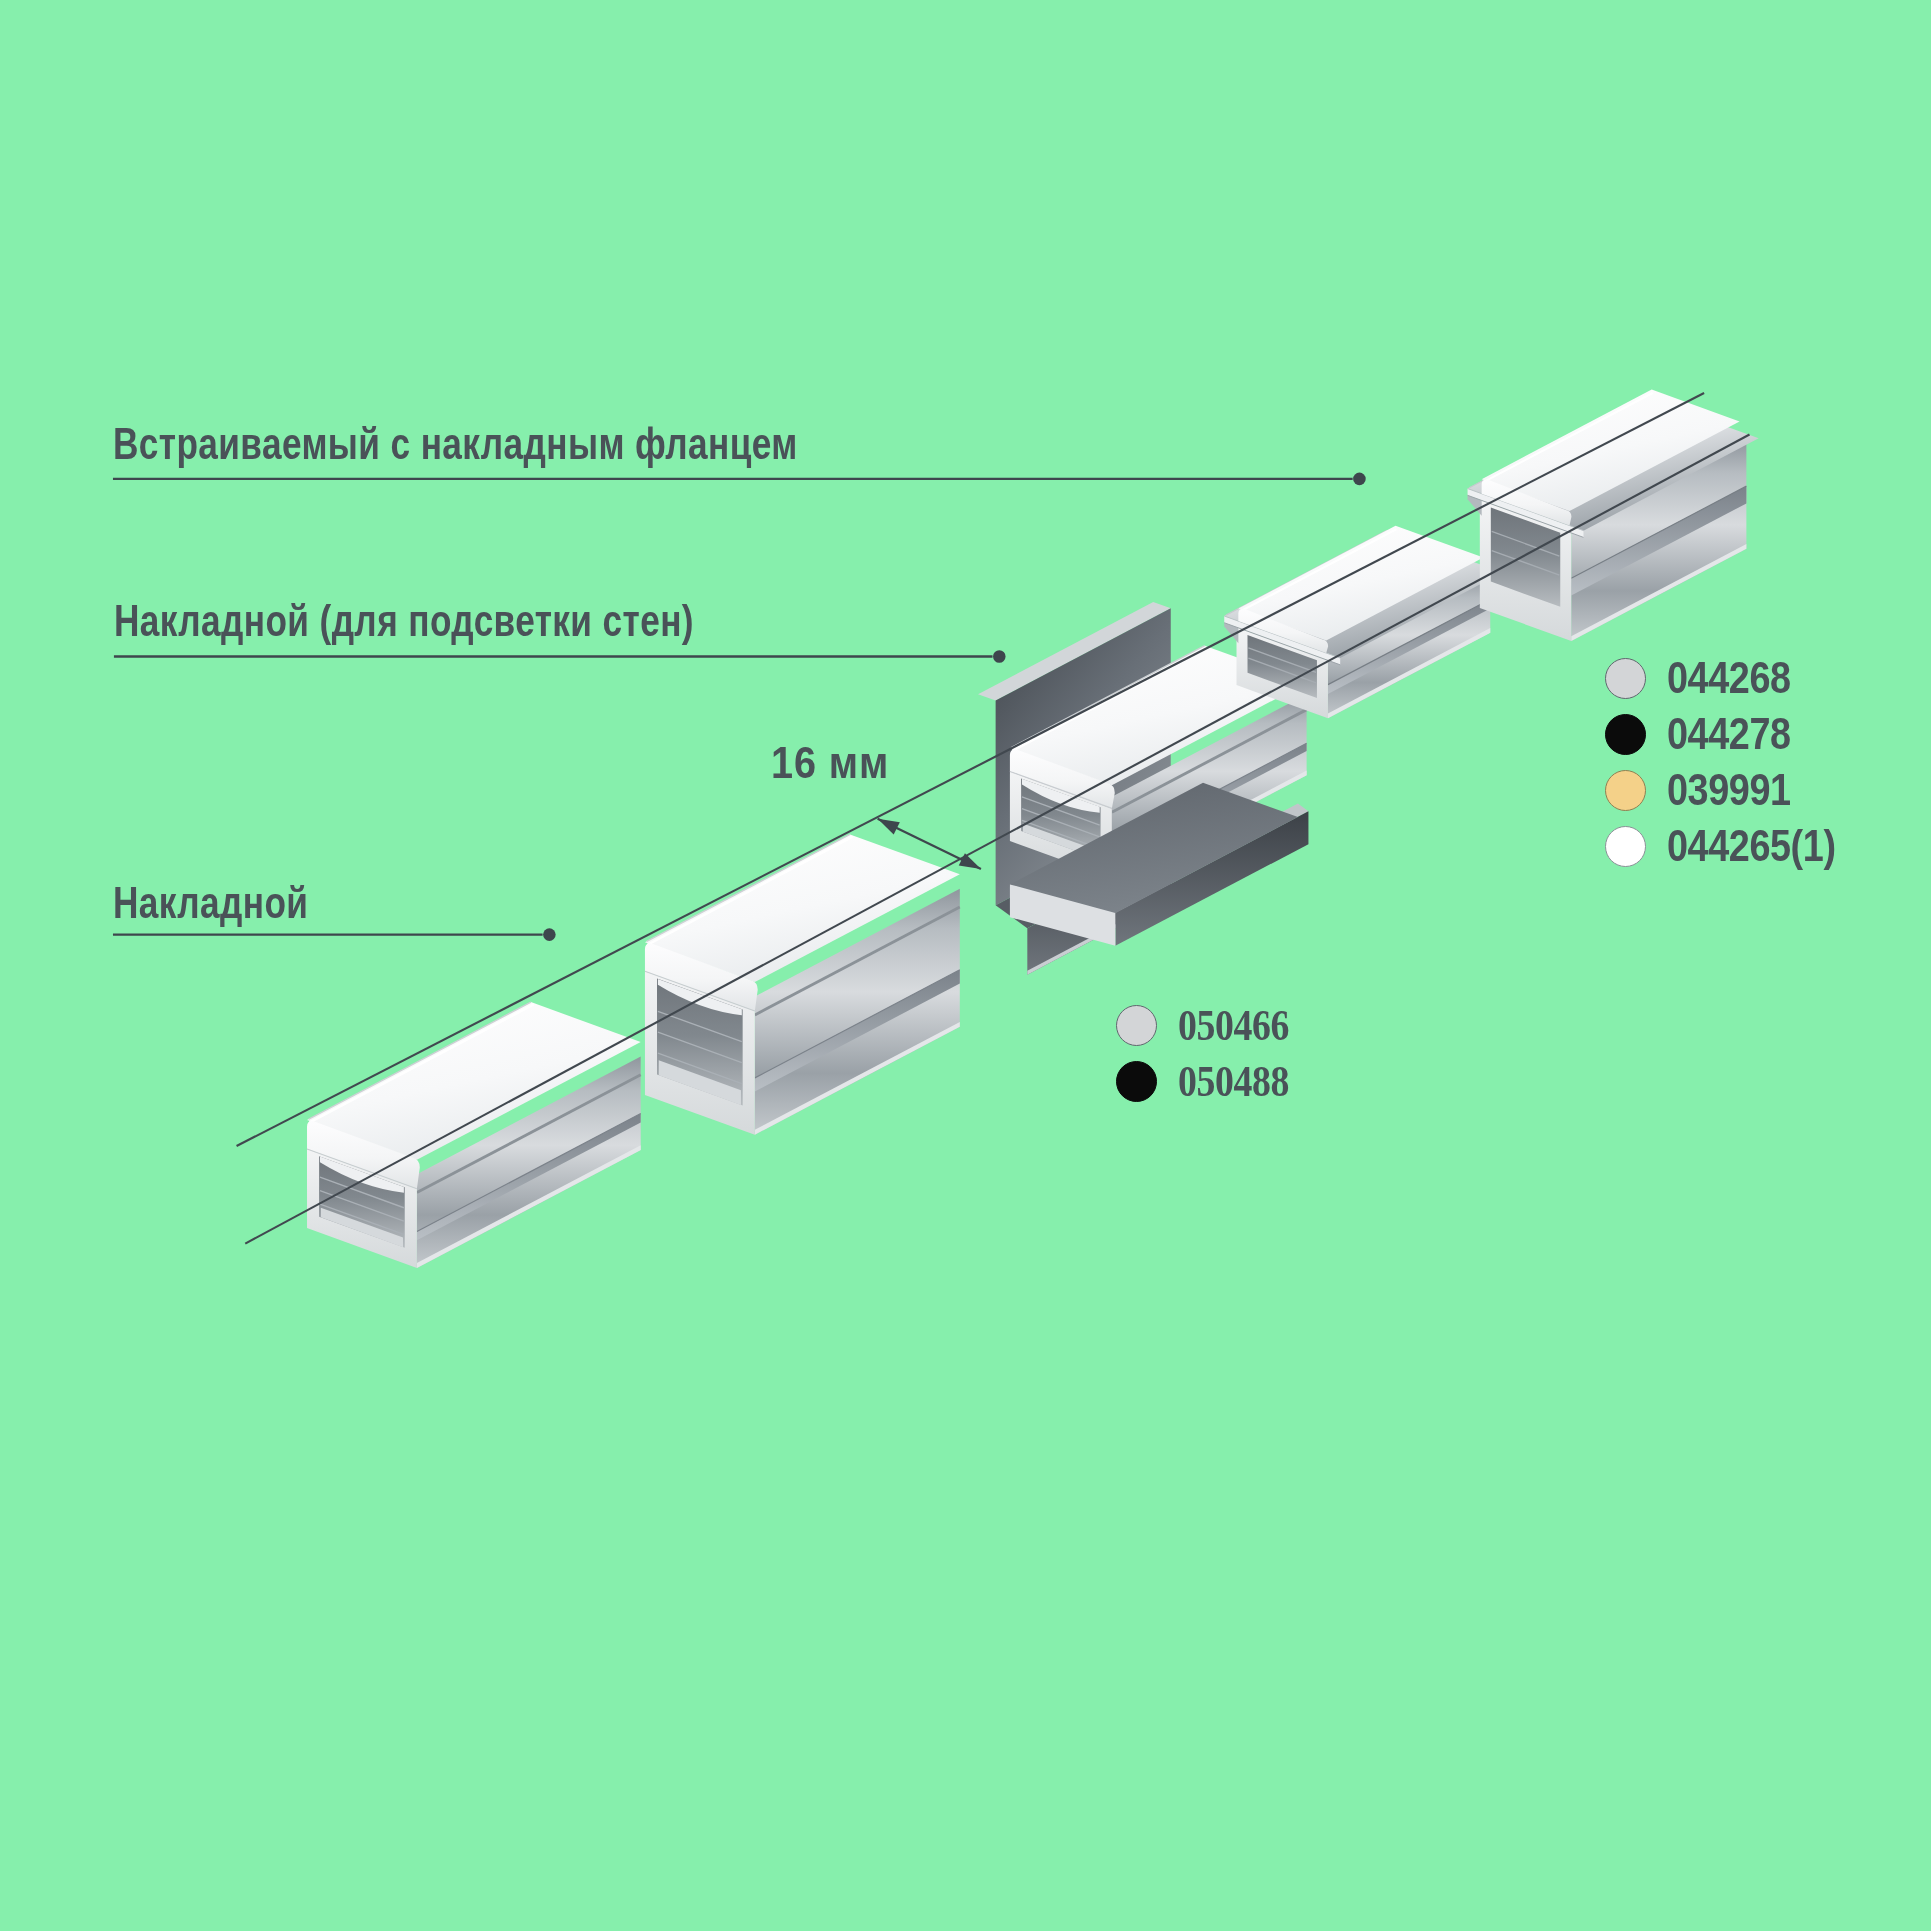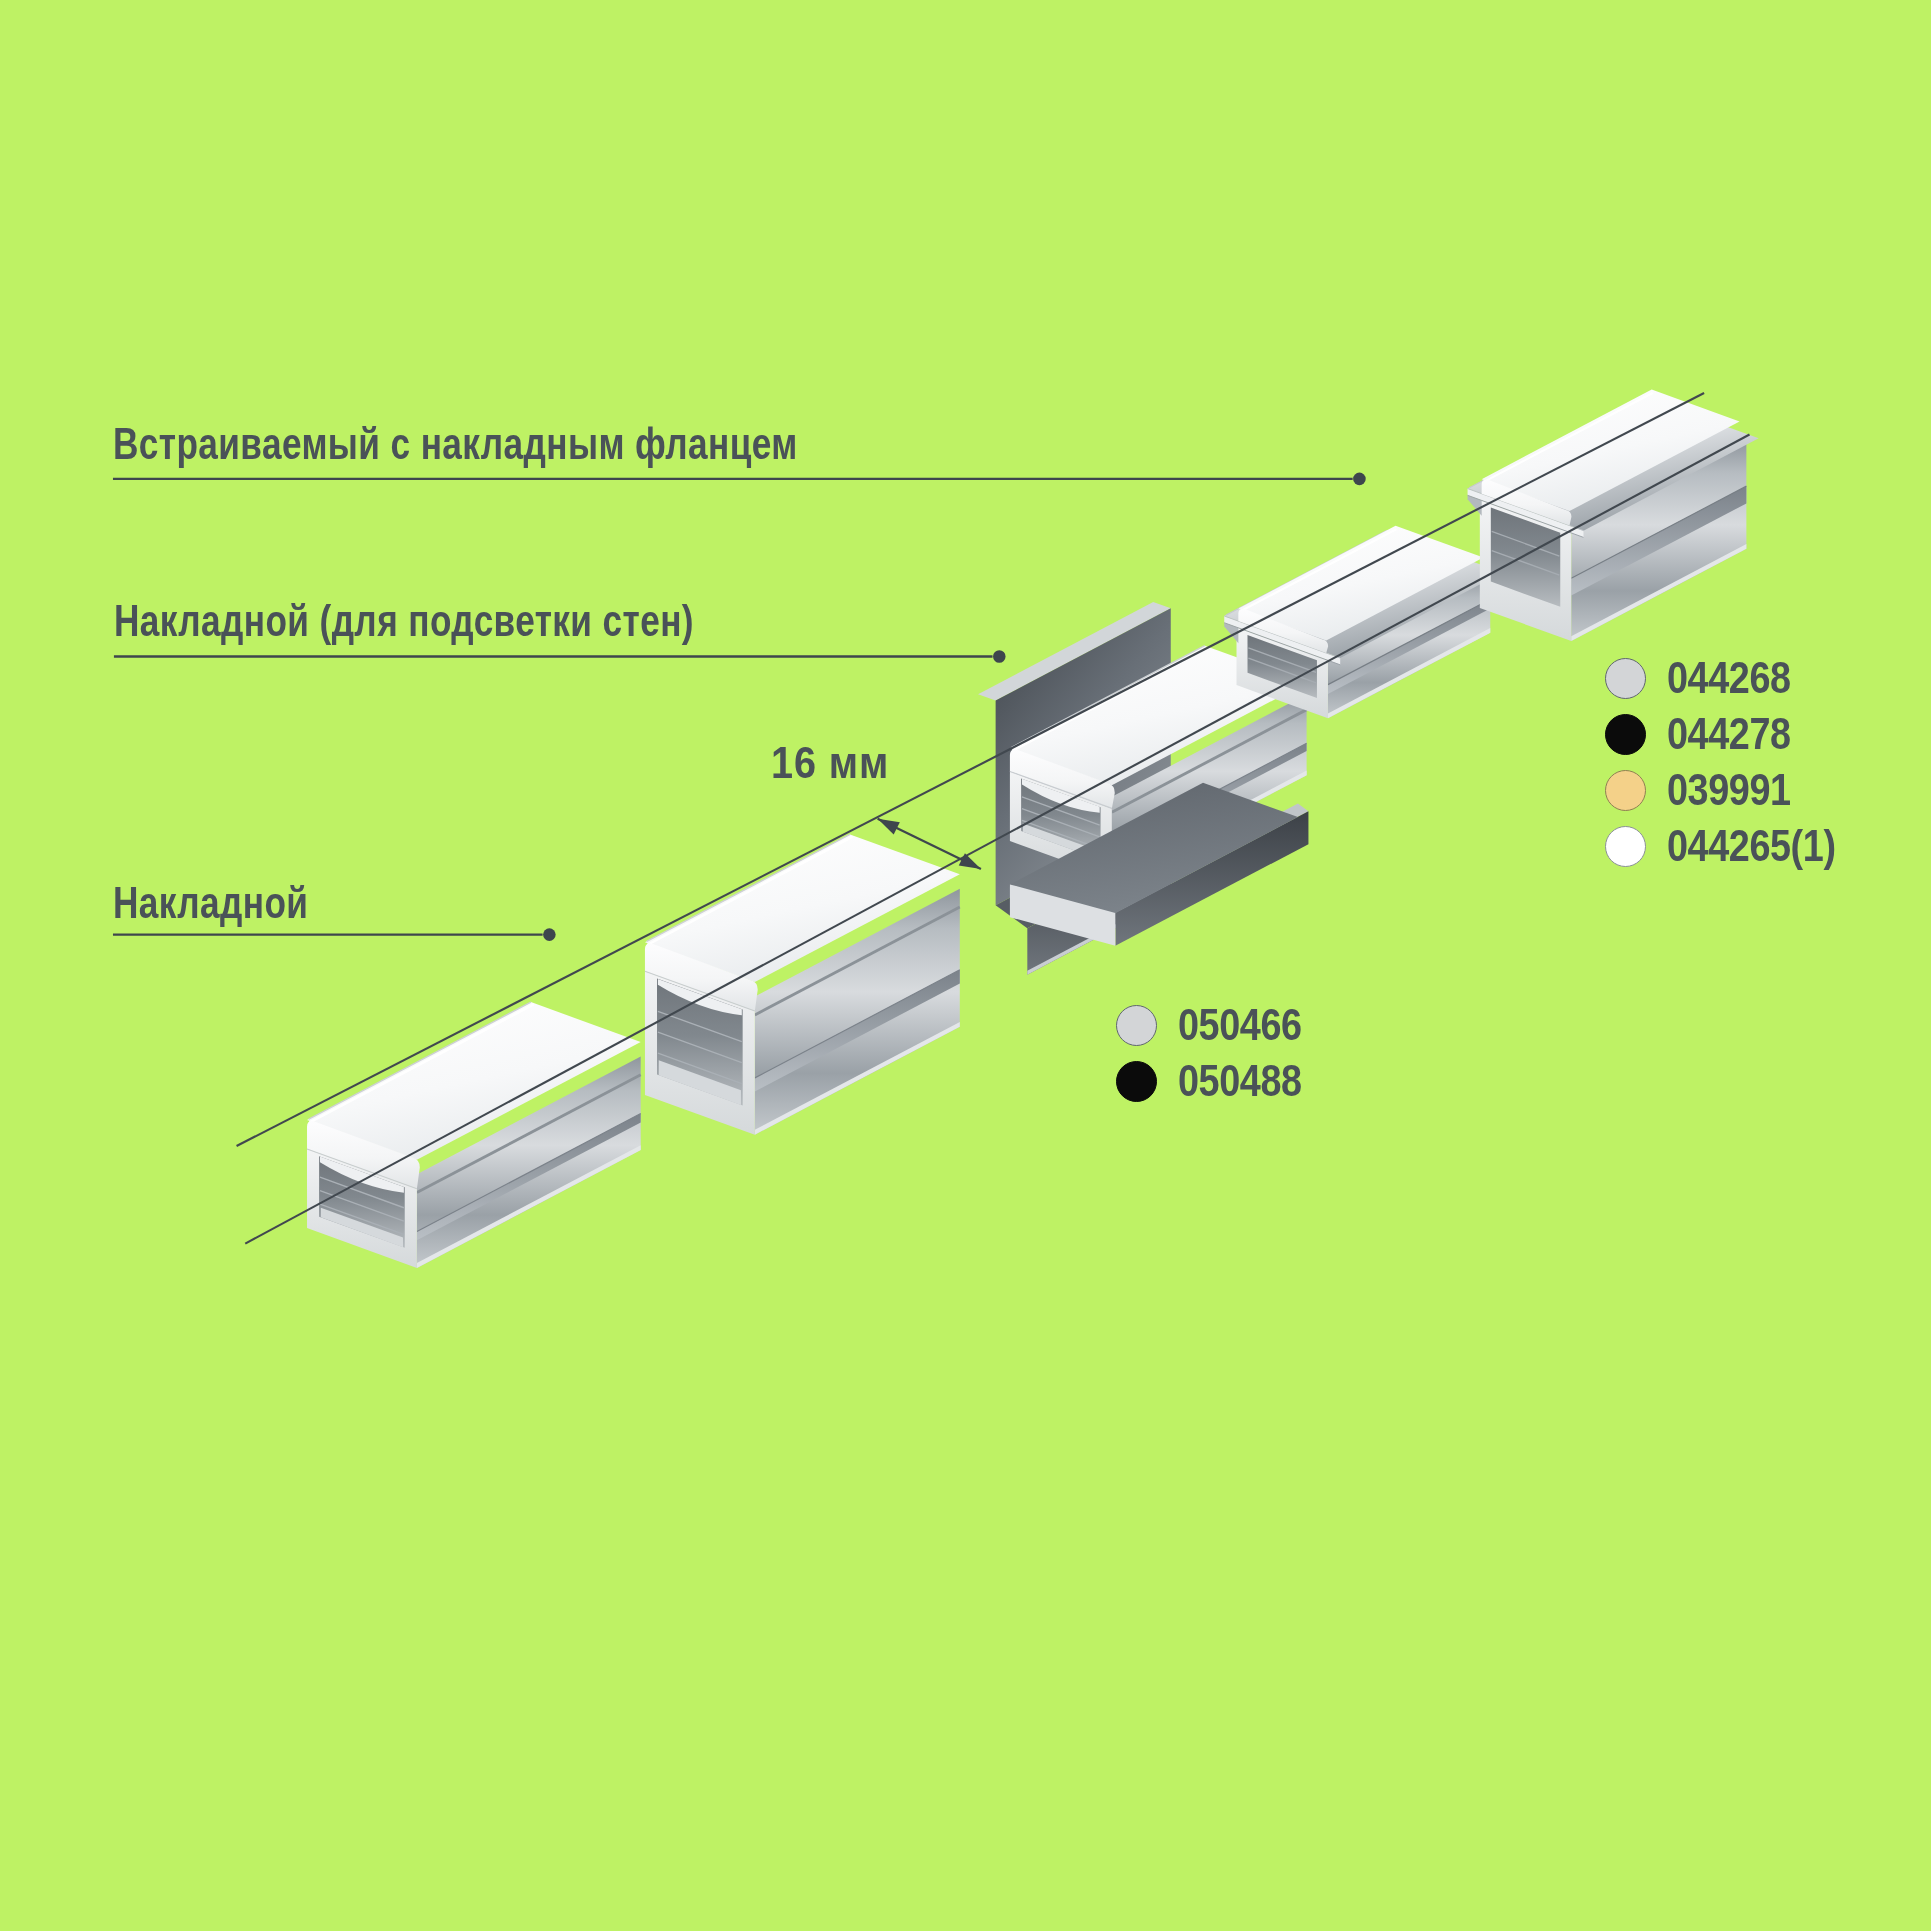--- a/index.html
+++ b/index.html
@@ -1,17 +1,17 @@
 <!DOCTYPE html>
 <html><head>
 <meta charset="utf-8">
 <style>
   html,body { margin:0; padding:0; background:#ffffff; }
   .canvas {
-    position:relative; width:1931px; height:1931px; background:#bef264; overflow:hidden;
+    position:relative; width:1931px; height:1931px; background:#86efac; overflow:hidden;
     font-family:"Liberation Sans","DejaVu Sans",sans-serif;
   }
   svg.scene { position:absolute; left:0; top:0; }
   .callout {
     position:absolute; color:#4a5258; font-size:44px; font-weight:bold;
     letter-spacing:0.5px; white-space:nowrap; transform:scaleX(0.80); transform-origin:left top;
   }
   .dim-label {
     position:absolute; color:#4a5258; font-size:44px; font-weight:bold;
     letter-spacing:1px; white-space:nowrap; transform:scaleX(0.90); transform-origin:left top;
@@ -321,21 +321,21 @@
         <polygon points="1016,900 993.0,896.3 999.4,883.7" fill="#3e464d"></polygon>
       </g>
     </g>
   </svg>
 
   <div class="callout" style="left:113px; top:419px;">Встраиваемый с накладным фланцем</div>
   <div class="callout" style="left:114px; top:596px;">Накладной (для подсветки стен)</div>
   <div class="callout" style="left:113px; top:878px;">Накладной</div>
   <div class="dim-label" style="left:771px; top:738px;">16 мм</div>
 
-    <div class="legend-group" style="left:1116px; top:997px;">
+    <div class="legend-group" style="left:1116px; top:997px;font-family:Liberation Serif, serif;">
       <div class="legend-row">
         <span class="dot dot-gray" style="background-color: rgb(211, 213, 215);"></span>
         <span class="code">050466</span>
       </div>
       <div class="legend-row">
         <span class="dot dot-black" style="background-color: rgb(11, 11, 11);"></span>
         <span class="code">050488</span>
       </div>
     </div>
     <div class="legend-group" style="left:1605px; top:650px;">

